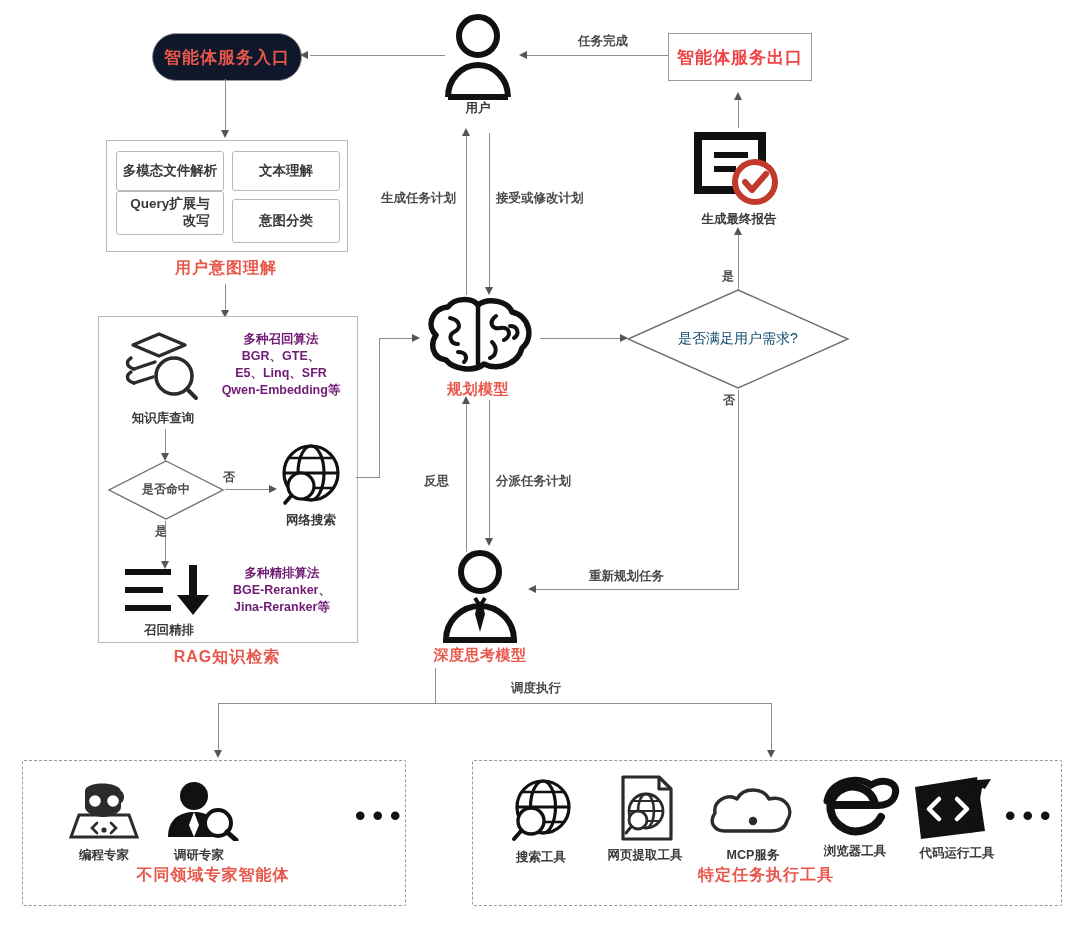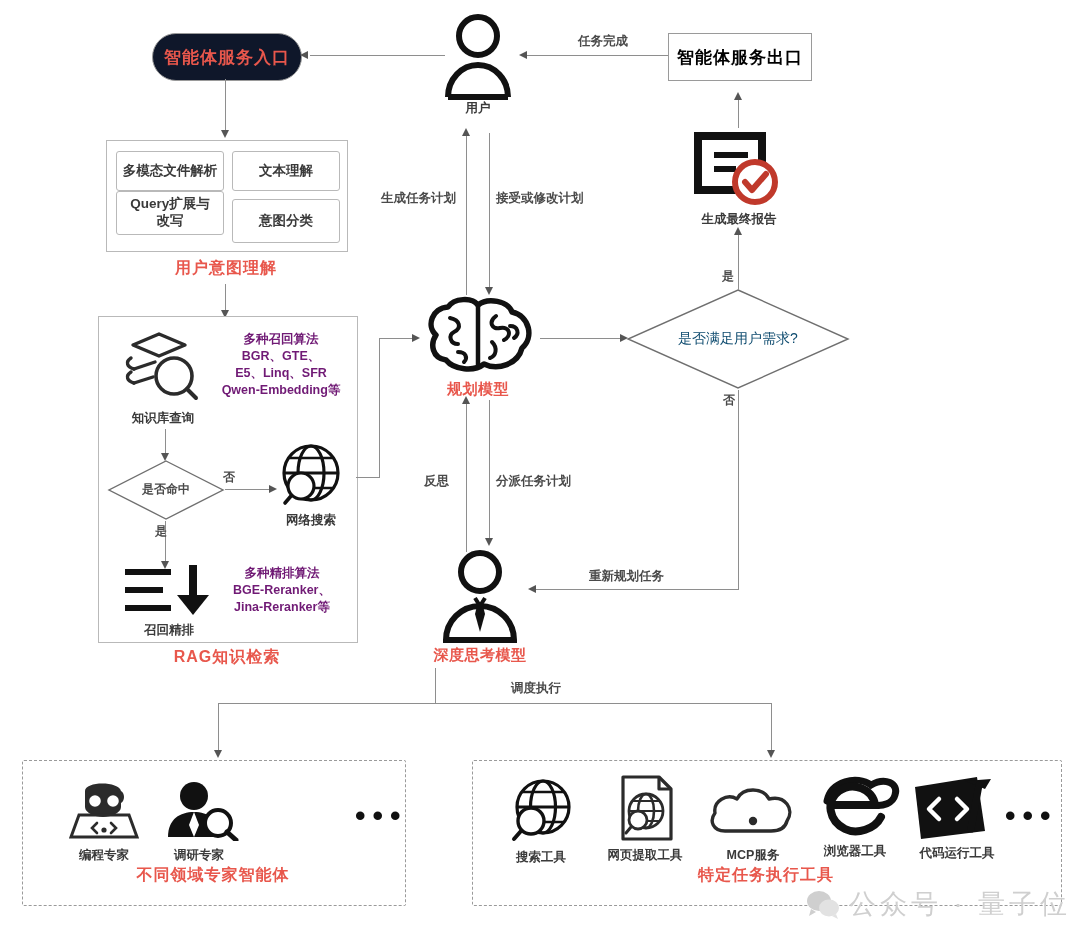--- a/index.html
+++ b/index.html
@@ -10,26 +10,26 @@
 
   
   .entry-box{
     border:1.5px solid #9a9a9a;border-radius:26px;background:#0f172a;
     display:flex;align-items:center;justify-content:center;
     color:#e8574c;font-weight:bold;font-size:17px;letter-spacing:1px;
   }
   .exit-box{
     border:1.5px solid #9a9a9a;background:#fff;
     display:flex;align-items:center;justify-content:center;
-    color:#000000;font-weight:bold;font-size:17px;letter-spacing:1px;
+    color:#ef4444;font-weight:bold;font-size:17px;letter-spacing:1px;
   }
   .panel{border:1.4px solid #b9b9b9;background:#fff;}
   .subbox{
     border:1.3px solid #b9b9b9;background:#fff;border-radius:3px;
-    display:flex;align-items:center;justify-content:center;text-align:center;
+    display:flex;align-items:center;justify-content:center;text-align:right;
     color:#3a3a3a;font-size:13.5px;font-weight:bold;line-height:1.25;
   }
   .dashed-panel{border:1.6px dashed #9a9a9a;background:#fff;border-radius:2px;}
 
   
   .vline{background:#8e8e8e;width:1.4px;}
   .hline{background:#8e8e8e;height:1.4px;}
   .arrow-d,.arrow-u,.arrow-l,.arrow-r{width:0;height:0;}
   .arrow-d{border-left:4.5px solid transparent;border-right:4.5px solid transparent;border-top:8px solid #555;}
   .arrow-u{border-left:4.5px solid transparent;border-right:4.5px solid transparent;border-bottom:8px solid #555;}
@@ -336,23 +336,14 @@
         <path d="M60 8 L86 6 L80 16 Z" fill="#111"></path>
         <path d="M74 12 L66 56" stroke="#111" stroke-width="7" stroke-linecap="round"></path>
       </svg>
       <div class="icon-cap" style="margin-top:0px;">代码运行工具</div>
     </div>
 
     <div class="abs dots" style="left:532px;top:38px;">•••</div>
   </div>
   <div class="abs panel-title" style="left:472px;top:865px;width:588px;">特定任务执行工具</div>
 
-  <div class="abs watermark" style="left:806px;top:886px;">
-    <svg width="34" height="30" viewBox="0 0 34 30">
-      <ellipse cx="13" cy="12" rx="12" ry="10" fill="#cfcfcf"></ellipse>
-      <path d="M5 20 L3 27 L10 23 Z" fill="#cfcfcf"></path>
-      <ellipse cx="23" cy="19" rx="10" ry="8.5" fill="#e2e2e2"></ellipse>
-      <path d="M30 25 L32 30 L26 27 Z" fill="#e2e2e2"></path>
-    </svg>
-    <span>公众号 · 量子位</span>
-  </div>
 
 </div>
 
 </body></html>

